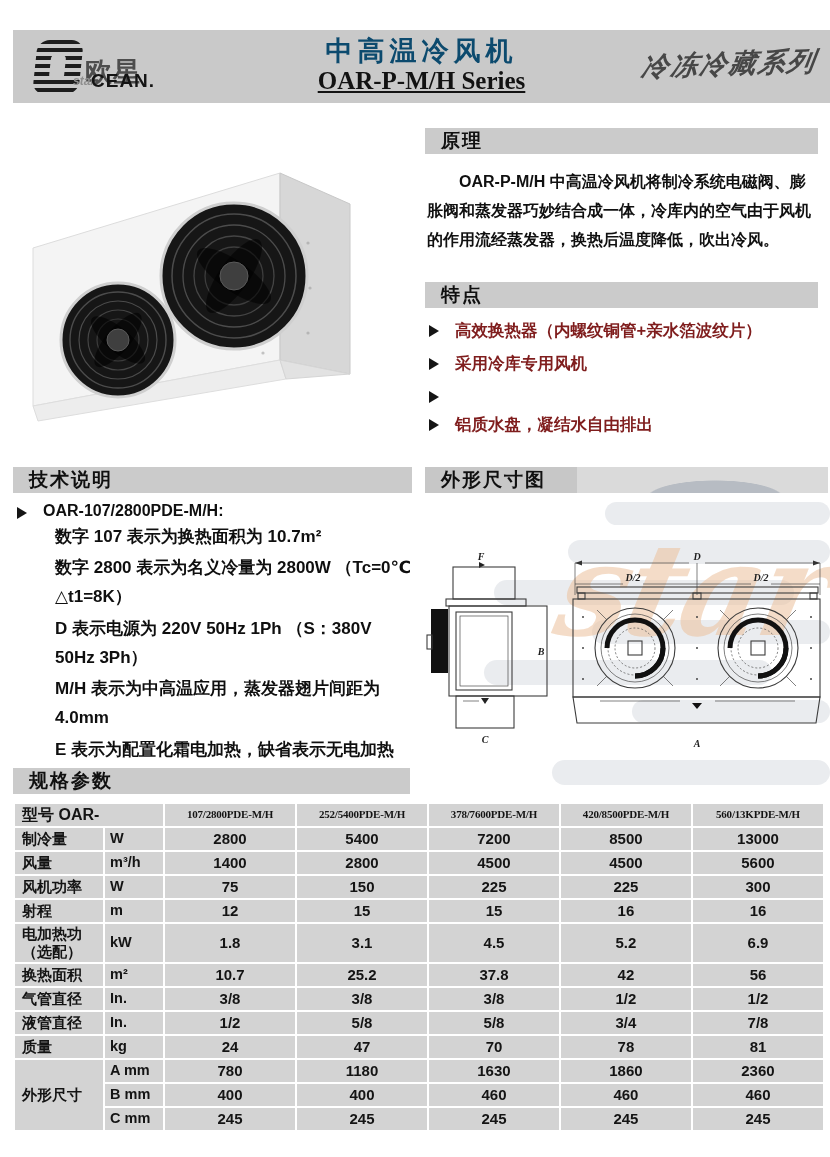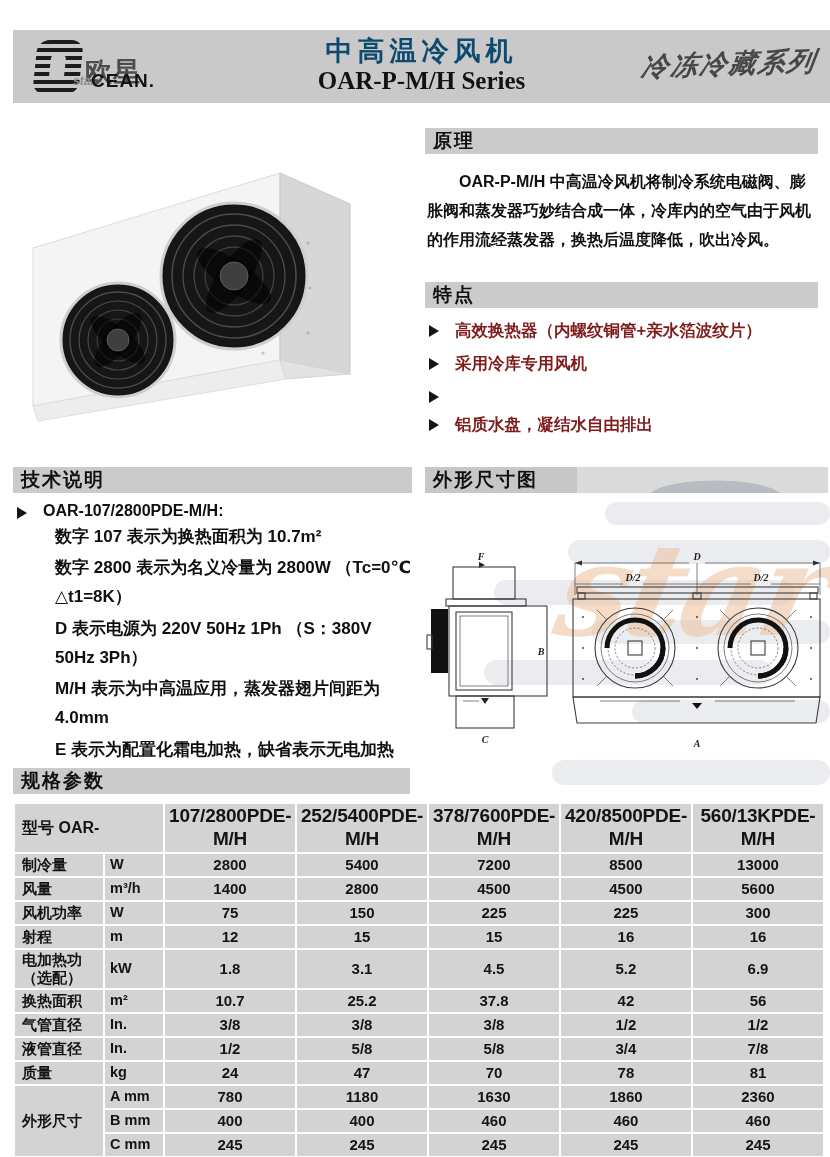--- a/index.html
+++ b/index.html
@@ -11,28 +11,28 @@
   .logo{position:absolute;left:22px;top:8px;width:150px;height:58px;}
   .logo-o{position:absolute;left:0;top:2px;width:46px;height:54px;border-radius:12px;
           transform:skewX(-6deg);
           background:repeating-linear-gradient(180deg,#1d1d1d 0 4px,rgba(0,0,0,0) 4px 8px);}
   .logo-o-hole{position:absolute;left:15px;top:15px;width:15px;height:24px;background:#c9c9c9;border-radius:4px;}
   .logo-cn{position:absolute;left:50px;top:16px;font-size:27px;font-weight:700;color:#4d4d4d;letter-spacing:1px;}
   .logo-star{position:absolute;left:38px;top:36px;font-size:12px;font-style:italic;font-weight:700;color:#8f8f8f;}
   .logo-en{position:absolute;left:56px;top:32px;font-size:19px;font-weight:800;color:#141414;letter-spacing:1px;}
   .titles{position:absolute;left:0;right:0;top:6px;text-align:center;}
   .title-cn{font-size:27px;font-weight:700;letter-spacing:5px;color:#0c4a6e;line-height:1.15;}
-  .title-en{font-family:"Liberation Serif","DejaVu Serif",serif;font-size:25px;font-weight:700;color:#121212;line-height:1.1;}
+  .title-en{font-family:"Liberation Serif","DejaVu Serif",serif;font-size:25px;font-weight:700;color:#121212;line-height:1.1;text-decoration:underline;}
   .calligraphy{position:absolute;right:14px;top:16px;font-family:"DejaVu Serif","Liberation Serif",serif;
                font-size:27px;font-weight:700;font-style:italic;color:#474747;
                transform:skewX(-10deg) rotate(-2deg);letter-spacing:2px;}
 
   
   .sec-bar{height:26px;line-height:26px;background:#cbcbcb;color:#101010;
-           font-size:19px;font-weight:700;padding-left:8px;letter-spacing:2px;}
+           font-size:19px;font-weight:700;padding-left:16px;letter-spacing:2px;}
   .sec-bar--dims{background:
       radial-gradient(ellipse 115px 30px at 72% 120%, #b7bcc3 0 58%, rgba(0,0,0,0) 60%),
       linear-gradient(to right,#c7c7c7 0 152px,#dadada 152px);}
 
   
   .sec{position:absolute;z-index:2;}
   .sec-principle{left:425px;top:128px;width:393px;}
   .principle-body{margin:13px 2px 0 2px;font-size:16px;font-weight:600;line-height:1.82;
                   text-indent:2em;color:#101010;}
   .sec-features{left:425px;top:282px;width:393px;}
@@ -53,21 +53,21 @@
   
   .ln{fill:none;stroke:#3c3c3c;stroke-width:1.1;}
   .lnthin{fill:none;stroke:#4a4a4a;stroke-width:0.7;}
   .dim-label{font:italic 700 10px "Liberation Serif","DejaVu Serif",serif;fill:#1c1c1c;}
 
   
   .spec-table{margin-top:8px;width:812px;border-collapse:separate;border-spacing:2px;table-layout:fixed;}
   .spec-table col.c1{width:88px;} .spec-table col.c2{width:58px;}
   .spec-table th,.spec-table td{background:#d3d3d3;color:#141414;height:20px;
       padding:1px 4px;font-size:15px;font-weight:700;text-align:center;line-height:1.2;overflow:hidden;}
-  .spec-table th.model{font-size:19px;letter-spacing:-0.2px;}
+  .spec-table th.model{font-size:11px;letter-spacing:-0.2px;font-family:Liberation Serif, serif;}
   .spec-table th.lbl,.spec-table td.lbl{text-align:left;padding-left:7px;white-space:pre-line;}
   .spec-table td.unit{text-align:left;padding-left:5px;font-size:14.5px;}
   .spec-table th.lbl{font-size:16px;}
 
   
   .watermark{position:absolute;left:480px;top:468px;width:350px;height:400px;z-index:1;pointer-events:none;}
   .wm-bar{position:absolute;background:#dfe2e6;opacity:0.65;border-radius:13px;}
   .wm-star{position:absolute;top:58px;right:4px;font-family:"DejaVu Serif","Liberation Serif",serif;
            font-size:128px;font-style:italic;font-weight:700;color:#ecc19c;opacity:0.55;
            transform:skewX(-12deg);letter-spacing:-4px;line-height:1;}

